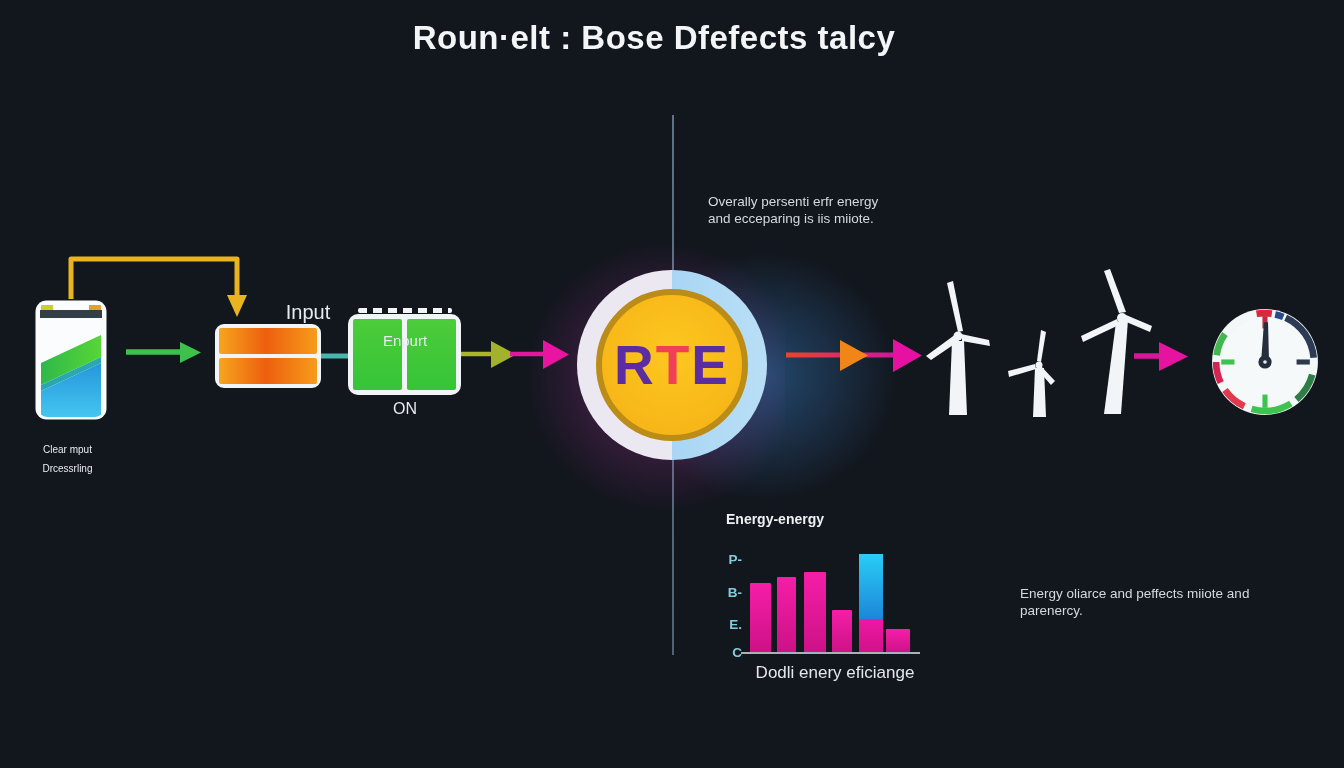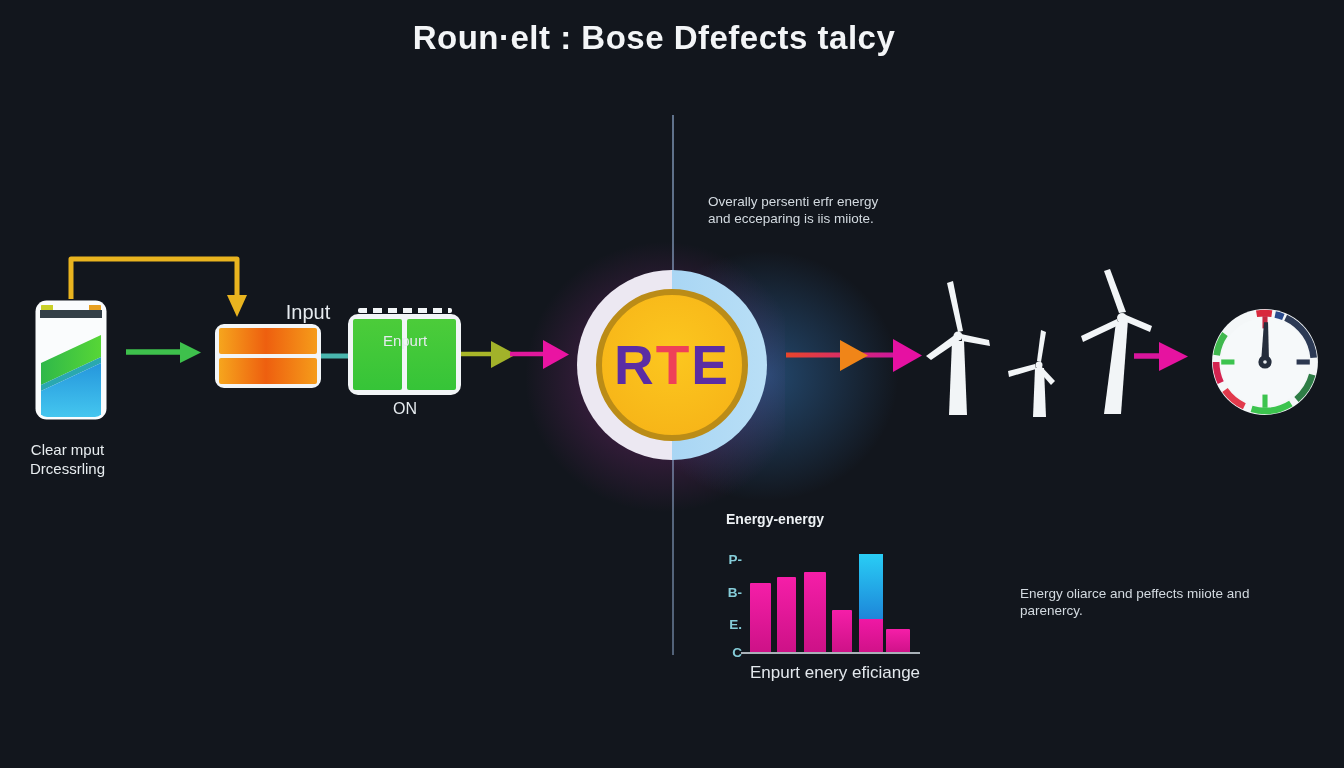--- a/index.html
+++ b/index.html
@@ -17,21 +17,21 @@
     transform:translateX(-18px);
   }
   
   .glow-magenta{left:515px; top:232px; width:270px; height:290px;
     background:radial-gradient(ellipse at 55% 50%, rgba(184,52,170,.45), rgba(184,52,170,0) 66%);}
   .glow-blue{left:648px; top:242px; width:260px; height:268px;
     background:radial-gradient(ellipse at 45% 50%, rgba(62,148,232,.40), rgba(62,148,232,0) 66%);}
   #divider-line{left:672px; top:115px; width:2px; height:540px;
     background:linear-gradient(180deg, rgba(160,190,230,.55), rgba(160,190,230,.45));}
   
-  .caption{font-size:15px; line-height:19px; text-align:center; color:#e7ecef;}
+  .caption{font-size:10px; line-height:19px; text-align:center; color:#e7ecef;}
   #battery-caption{left:5px; top:440px; width:125px;}
   #gauge-caption{left:1202px; top:440px; width:125px; font-size:15px;}
   #input-label{left:258px; top:301px; width:100px; text-align:center; font-size:20px;}
   #converter-top-label{left:355px; top:292px; width:100px; text-align:center; font-size:15px;margin-top:40px;}
   #converter-on-label{left:355px; top:400px; width:100px; text-align:center; font-size:16px;}
   
   #charge-box{left:215px; top:324px; width:106px; height:64px;
     border:4.5px solid #f2f5f7; border-radius:9px; background:#f2f5f7;
     display:flex; flex-direction:column; gap:4px; box-sizing:border-box;}
   #charge-box .row{flex:1; border-radius:2px;
@@ -241,15 +241,15 @@
       <div class="bar solid" style="left: 32px; width: 19px; height: 77px;"></div>
       <div class="bar solid" style="left: 59px; width: 22px; height: 82px;"></div>
       <div class="bar solid" style="left: 87px; width: 20px; height: 44px;"></div>
       <div class="bar" style="left: 114px; width: 24px; height: 100px;">
         <div class="seg-cyan" style="height: 65px;"></div>
         <div class="seg-mag" style="height: 35px;"></div>
       </div>
       <div class="bar solid" style="left: 141px; width: 24px; height: 25px;"></div>
     </div>
   <div class="abs" id="x-axis-line"></div>
-  <div class="abs" id="x-axis-label">Enpurt enery eficiange</div>
+  <div class="abs" id="x-axis-label">Dodli enery eficiange</div>
 
 </div>
 
 </body></html>

